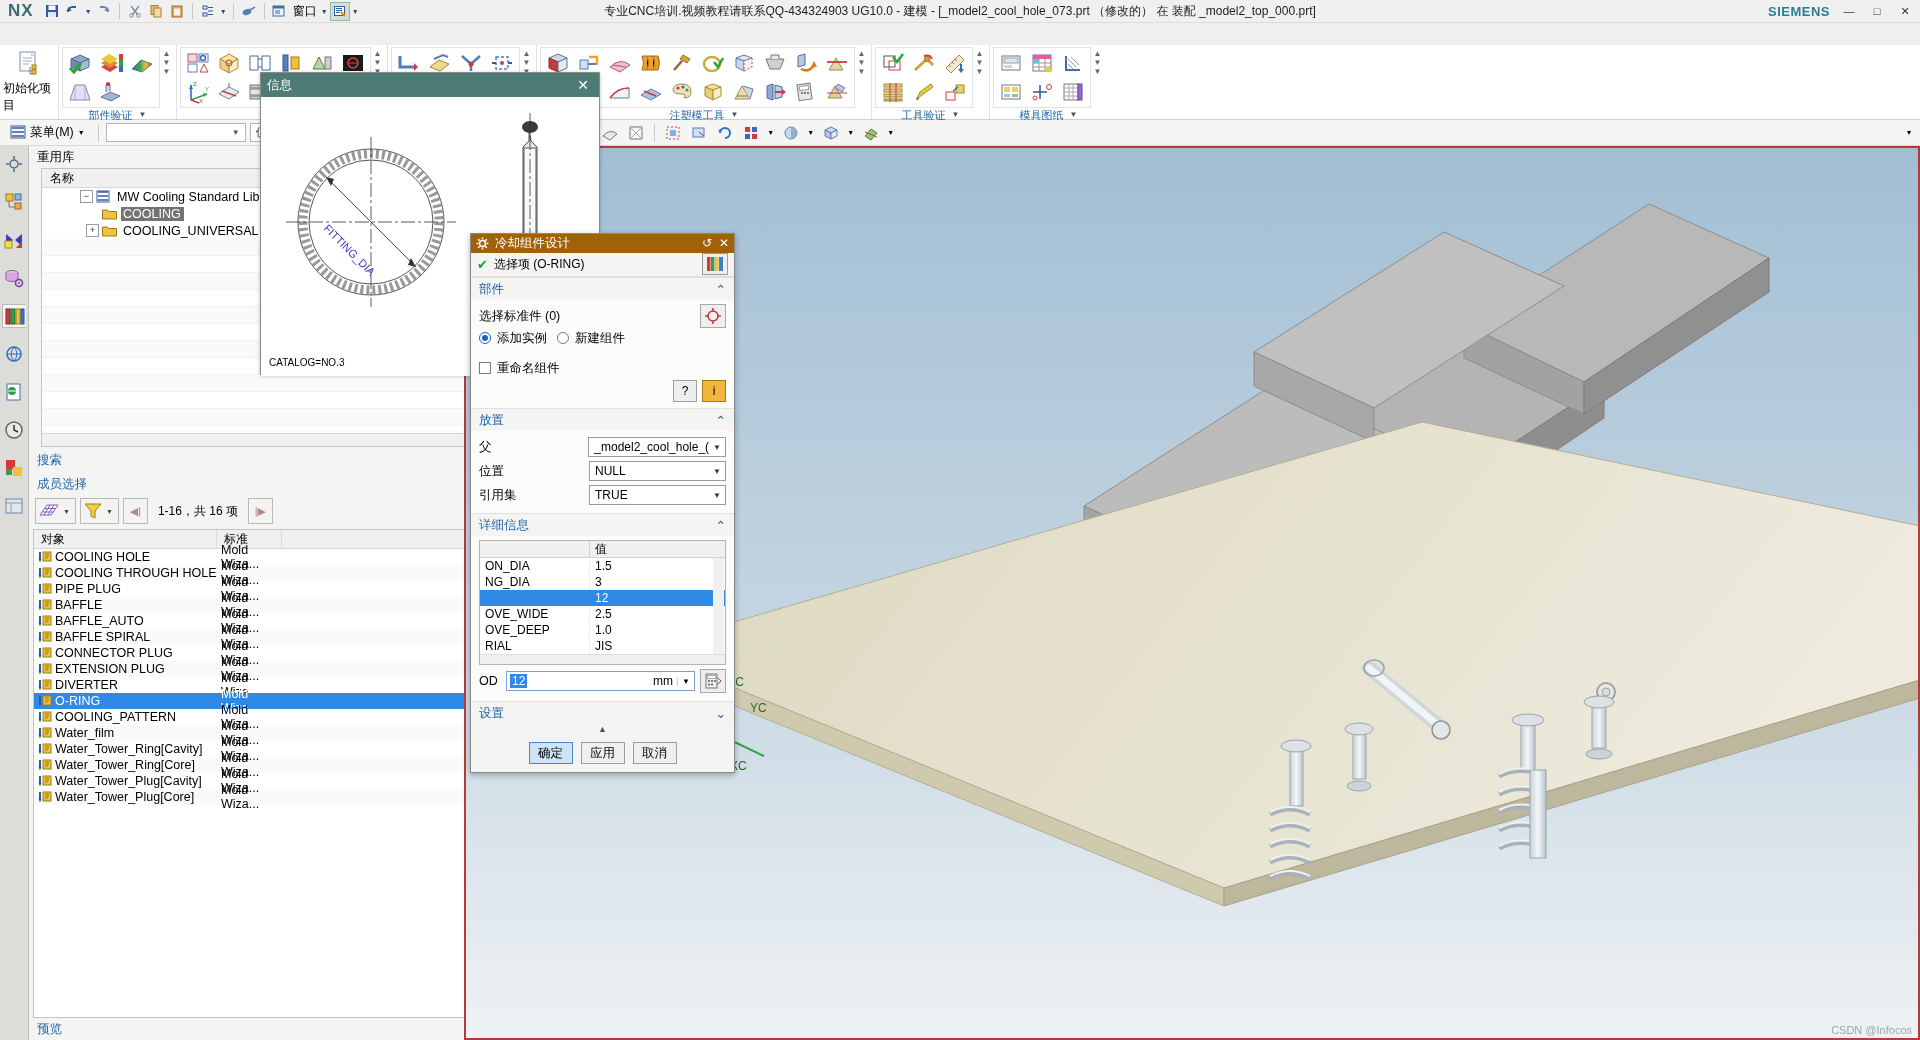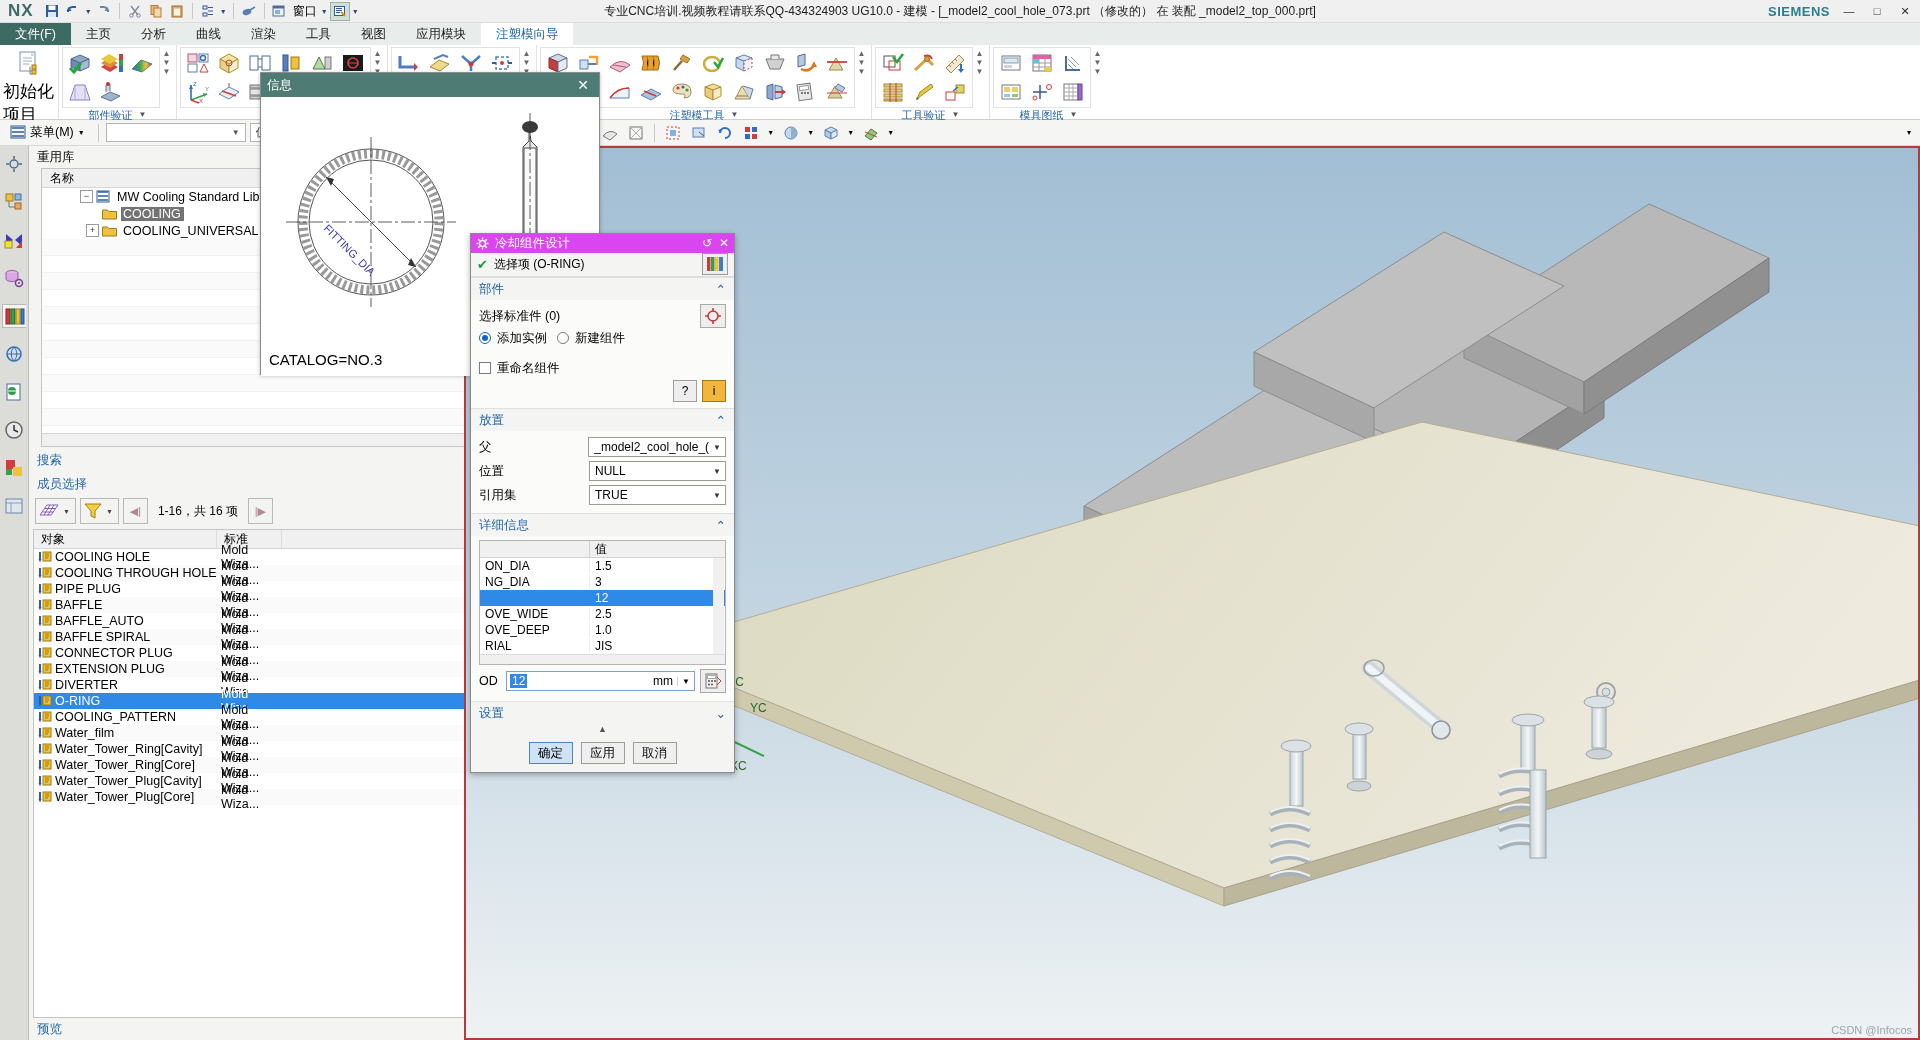--- a/index.html
+++ b/index.html
@@ -62,21 +62,21 @@
   .rgroup-body { display: flex; align-items: flex-start; flex: 1; }
   .rgroup-label {
     text-align: center; font-size: 11px; color: #2266aa; height: 14px; line-height: 14px;
     display: flex; align-items: center; justify-content: center; gap: 6px;
   }
   .rgroup-label .caret { color: #555; font-size: 8px; }
   .bigbtn {
     width: 52px; display: flex; flex-direction: column; align-items: center;
     padding-top: 2px;
   }
-  .bigbtn .lbl { font-size: 17px; margin-top: 1px; }
+  .bigbtn .lbl { font-size: 12px; margin-top: 1px; }
   .icon-grid { display: grid; grid-auto-flow: column; grid-template-rows: 28px 28px; gap: 1px; padding: 1px 2px; border: 1px solid #dfe3e6; }
   .ic { width: 30px; height: 28px; display: flex; align-items: center; justify-content: center; }
   .ic svg { display: block; }
   .scroller {
     width: 13px; display: flex; flex-direction: column; align-items: center; justify-content: space-between;
     padding: 2px 0 2px 0; color: #666; font-size: 8px;
   }
 
   
   .toolbar2 {
@@ -142,25 +142,25 @@
 
   
   .graphics { position: absolute; left: 464px; top: 146px; width: 1456px; height: 894px; overflow: hidden; }
   .gfx-border { position: absolute; inset: 0; border: 2px solid #b43b3b; }
 
   
   .infowin { position: absolute; left: 260px; top: 72px; width: 340px; height: 303px; background: #fff; border: 1px solid #8a8a8a; box-shadow: 0 1px 4px rgba(0,0,0,.25); }
   .infowin .bar { height: 24px; background: #4e7c74; display: flex; align-items: center; color: #fff; font-size: 12.5px; padding: 0 6px; }
   .infowin .bar .x { margin-left: auto; font-size: 14px; padding: 0 4px; }
   .infowin .body { position: relative; height: 279px; background: #fff; overflow: hidden; }
-  .catalog { position: absolute; left: 8px; bottom: 8px; font-size: 15px; }
+  .catalog { position: absolute; left: 8px; bottom: 8px; font-size: 10px; }
 
   
   .dlg { position: absolute; left: 470px; top: 233px; width: 265px; height: 540px; background: #f4f4f2; border: 1px solid #8a8a8a; box-shadow: 0 2px 6px rgba(0,0,0,.3); display: flex; flex-direction: column; }
-  .dlg-bar { height: 21px; background: #d946ef; display: flex; align-items: center; color: #fff; font-size: 12.5px; padding: 0 5px; gap: 6px; }
+  .dlg-bar { height: 21px; background: #a16207; display: flex; align-items: center; color: #fff; font-size: 12.5px; padding: 0 5px; gap: 6px; }
   .dlg-bar .right { margin-left: auto; display: flex; gap: 7px; font-size: 12px; }
   .dlg-sel { height: 27px; display: flex; align-items: center; gap: 6px; padding: 0 6px; background: #f4f4f2; border-bottom: 1px solid #dcdcdc; }
   .dlg-sel .tick { color: #1a9b3c; font-weight: bold; font-size: 13px; }
   .dlg-sel .libbtn { margin-left: auto; width: 26px; height: 22px; border: 1px solid #9a9a9a; background: #eee; display: flex; align-items: center; justify-content: center; }
   .dsec { border-top: 1px solid #e0e0e0; }
   .dsec-head { height: 22px; display: flex; align-items: center; justify-content: space-between; padding: 0 8px 0 8px; font-size: 12.5px; color: #2266aa; background: #f4f4f2; gap: 20px; }
   .dsec-body { background: #fbfbfa; padding: 4px 8px 6px 8px; }
   .row { display: flex; align-items: center; height: 24px; font-size: 12.5px; }
   .row .lab { width: 110px; }
   .row .sel2 { flex: 1; height: 20px; border: 1px solid #9a9a9a; background: #fff; display: flex; align-items: center; padding-left: 5px; font-size: 12px; }
@@ -291,32 +291,20 @@
     </div>
     <div class="title-text">专业CNC培训.视频教程请联系QQ-434324903 UG10.0 - 建模 - [_model2_cool_hole_073.prt （修改的）  在 装配 _model2_top_000.prt]</div>
     <div class="title-right">
       <span class="siemens">SIEMENS</span>
       <span class="wbtn">—</span>
       <span class="wbtn">□</span>
       <span class="wbtn">✕</span>
     </div>
   </div>
 
-  <div class="tabstrip">
-    <div class="tab file">文件(F)</div>
-    <div class="tab">主页</div>
-    <div class="tab">分析</div>
-    <div class="tab">曲线</div>
-    <div class="tab">渲染</div>
-    <div class="tab">工具</div>
-    <div class="tab">视图</div>
-    <div class="tab">应用模块</div>
-    <div class="tab active">注塑模向导</div>
-    <div class="tab-rest"></div>
-  </div>
 
   <div class="ribbon">
 
     <div class="rgroup">
       <div class="rgroup-body">
         <div class="bigbtn">
           <svg width="30" height="30" viewBox="0 0 30 30">
               <rect x="6" y="3" width="15" height="19" fill="#fdfdfd" stroke="#7e91a8"></rect>
               <path d="M17 3 L21 7 L17 7 Z" fill="#c8d4e2"></path>
               <path d="M9 9 h9 M9 12 h9 M9 15 h6" stroke="#9fb0c4"></path>

